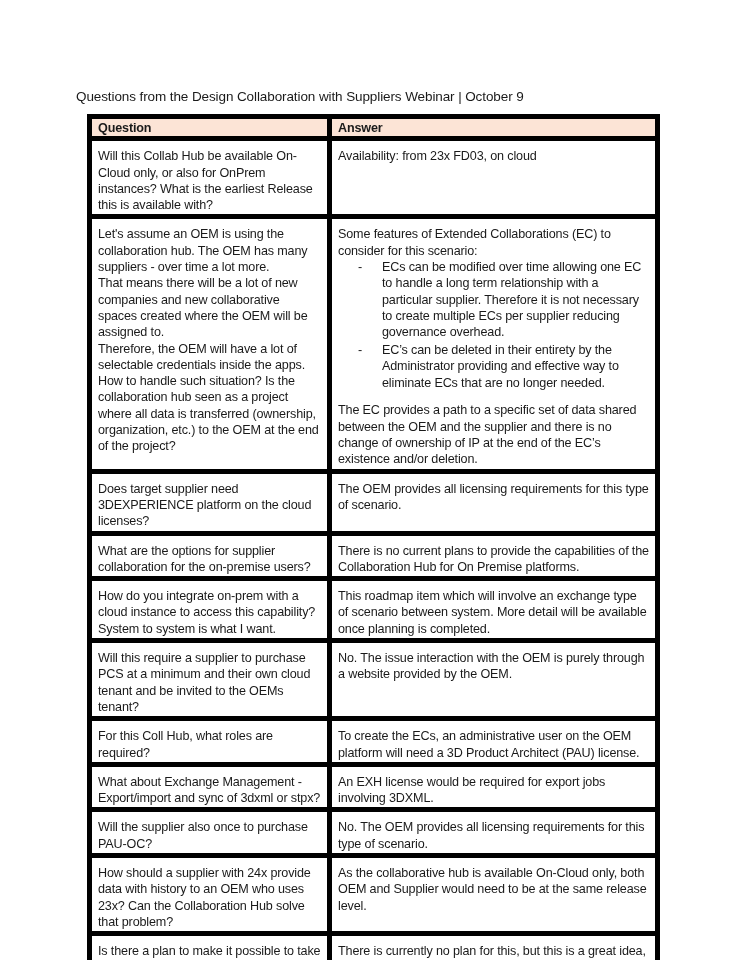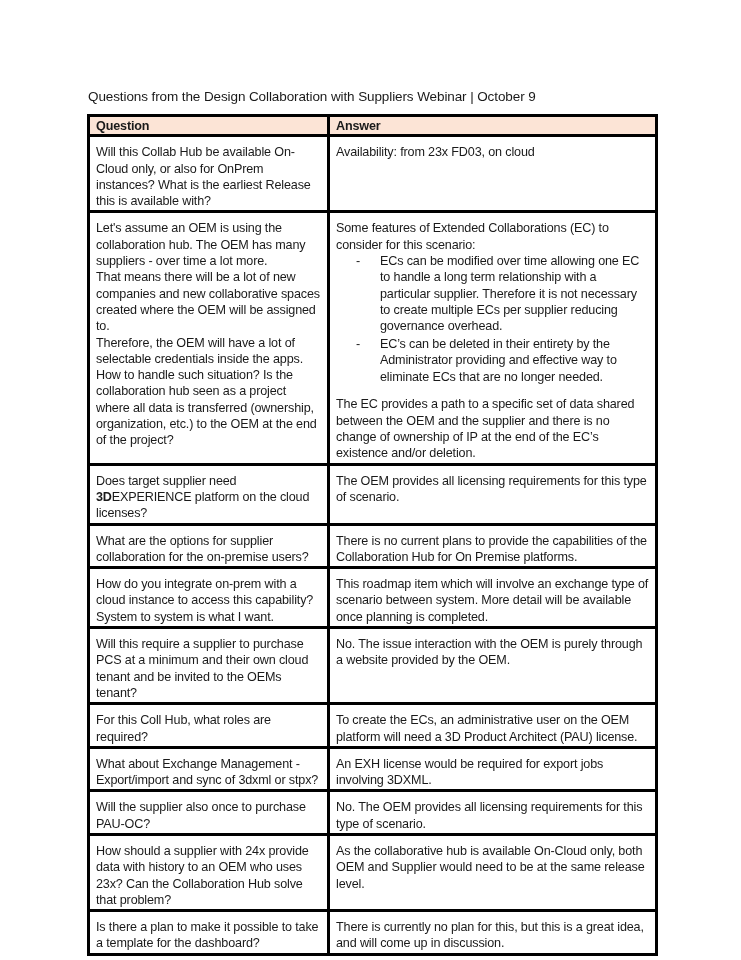--- a/index.html
+++ b/index.html
@@ -9,41 +9,41 @@
     }
     body {
       width: 741px;
       height: 960px;
       position: relative;
       font-family: "Liberation Sans", sans-serif;
       color: #1a1a1a;
     }
     .page-title {
       position: absolute;
-      left: 88px;
+      left: 76px;
       top: 88px;
       font-size: 13.5px;
       line-height: 18px;
       letter-spacing: -0.1px;
     }
     table.qa {
       position: absolute;
       left: 87px;
       top: 114px;
       width: 568px;
       border-collapse: collapse;
       table-layout: fixed;
       font-size: 12.6px;
       line-height: 16.3px;
       letter-spacing: -0.15px;
     }
     table.qa col.q { width: 240px; }
     table.qa col.a { width: 328px; }
     table.qa th, table.qa td {
-      border: 3px solid #000000;
+      border: 5px solid #000000;
       vertical-align: top;
       text-align: left;
       padding: 0 6px 0 6px;
     }
     table.qa th {
       background: #fce4d6;
       font-weight: bold;
       padding-top: 1px;
       padding-bottom: 0;
     }
@@ -61,21 +61,21 @@
       margin: 0 0 1.5px 0;
     }
     .bullets li .dash {
       position: absolute;
       left: -24px;
       top: 0;
     }
     .para-gap {
       height: 10px;
     }
-    .strong3d { font-weight: bold; }
+    .strong3d { font-weight: normal; }
   </style>
 </head>
 <body>
 
 <div class="page-title">Questions from the Design Collaboration with Suppliers Webinar | October 9</div>
 
 <table class="qa">
   <colgroup>
     <col class="q">
     <col class="a">

